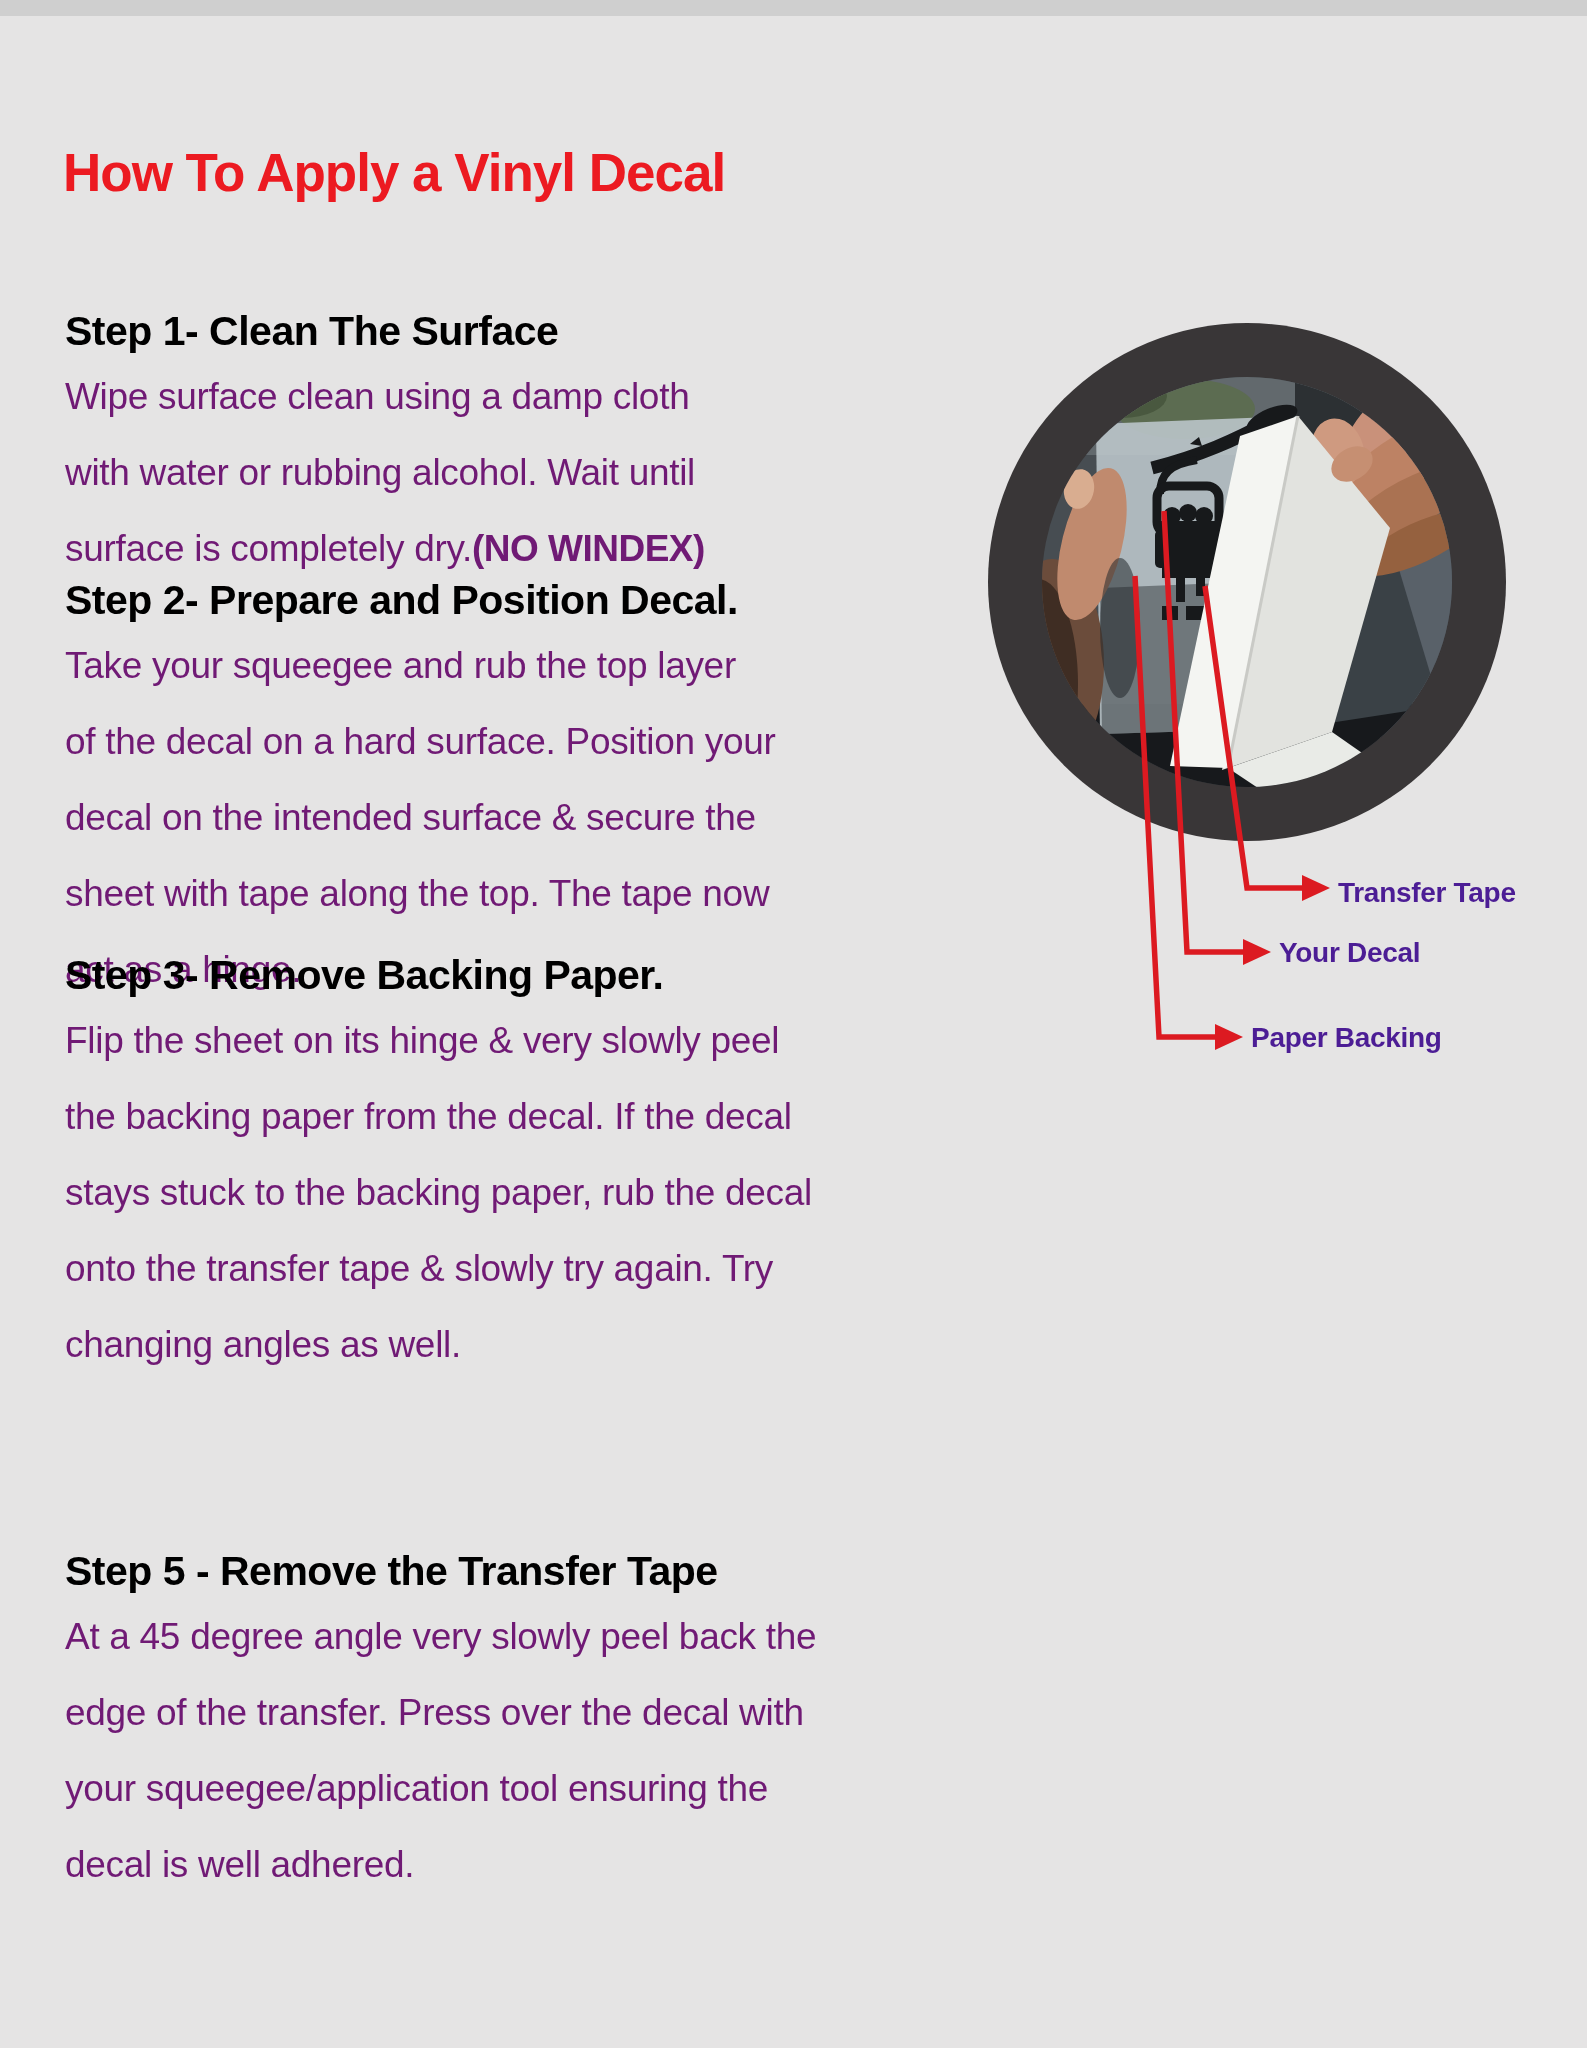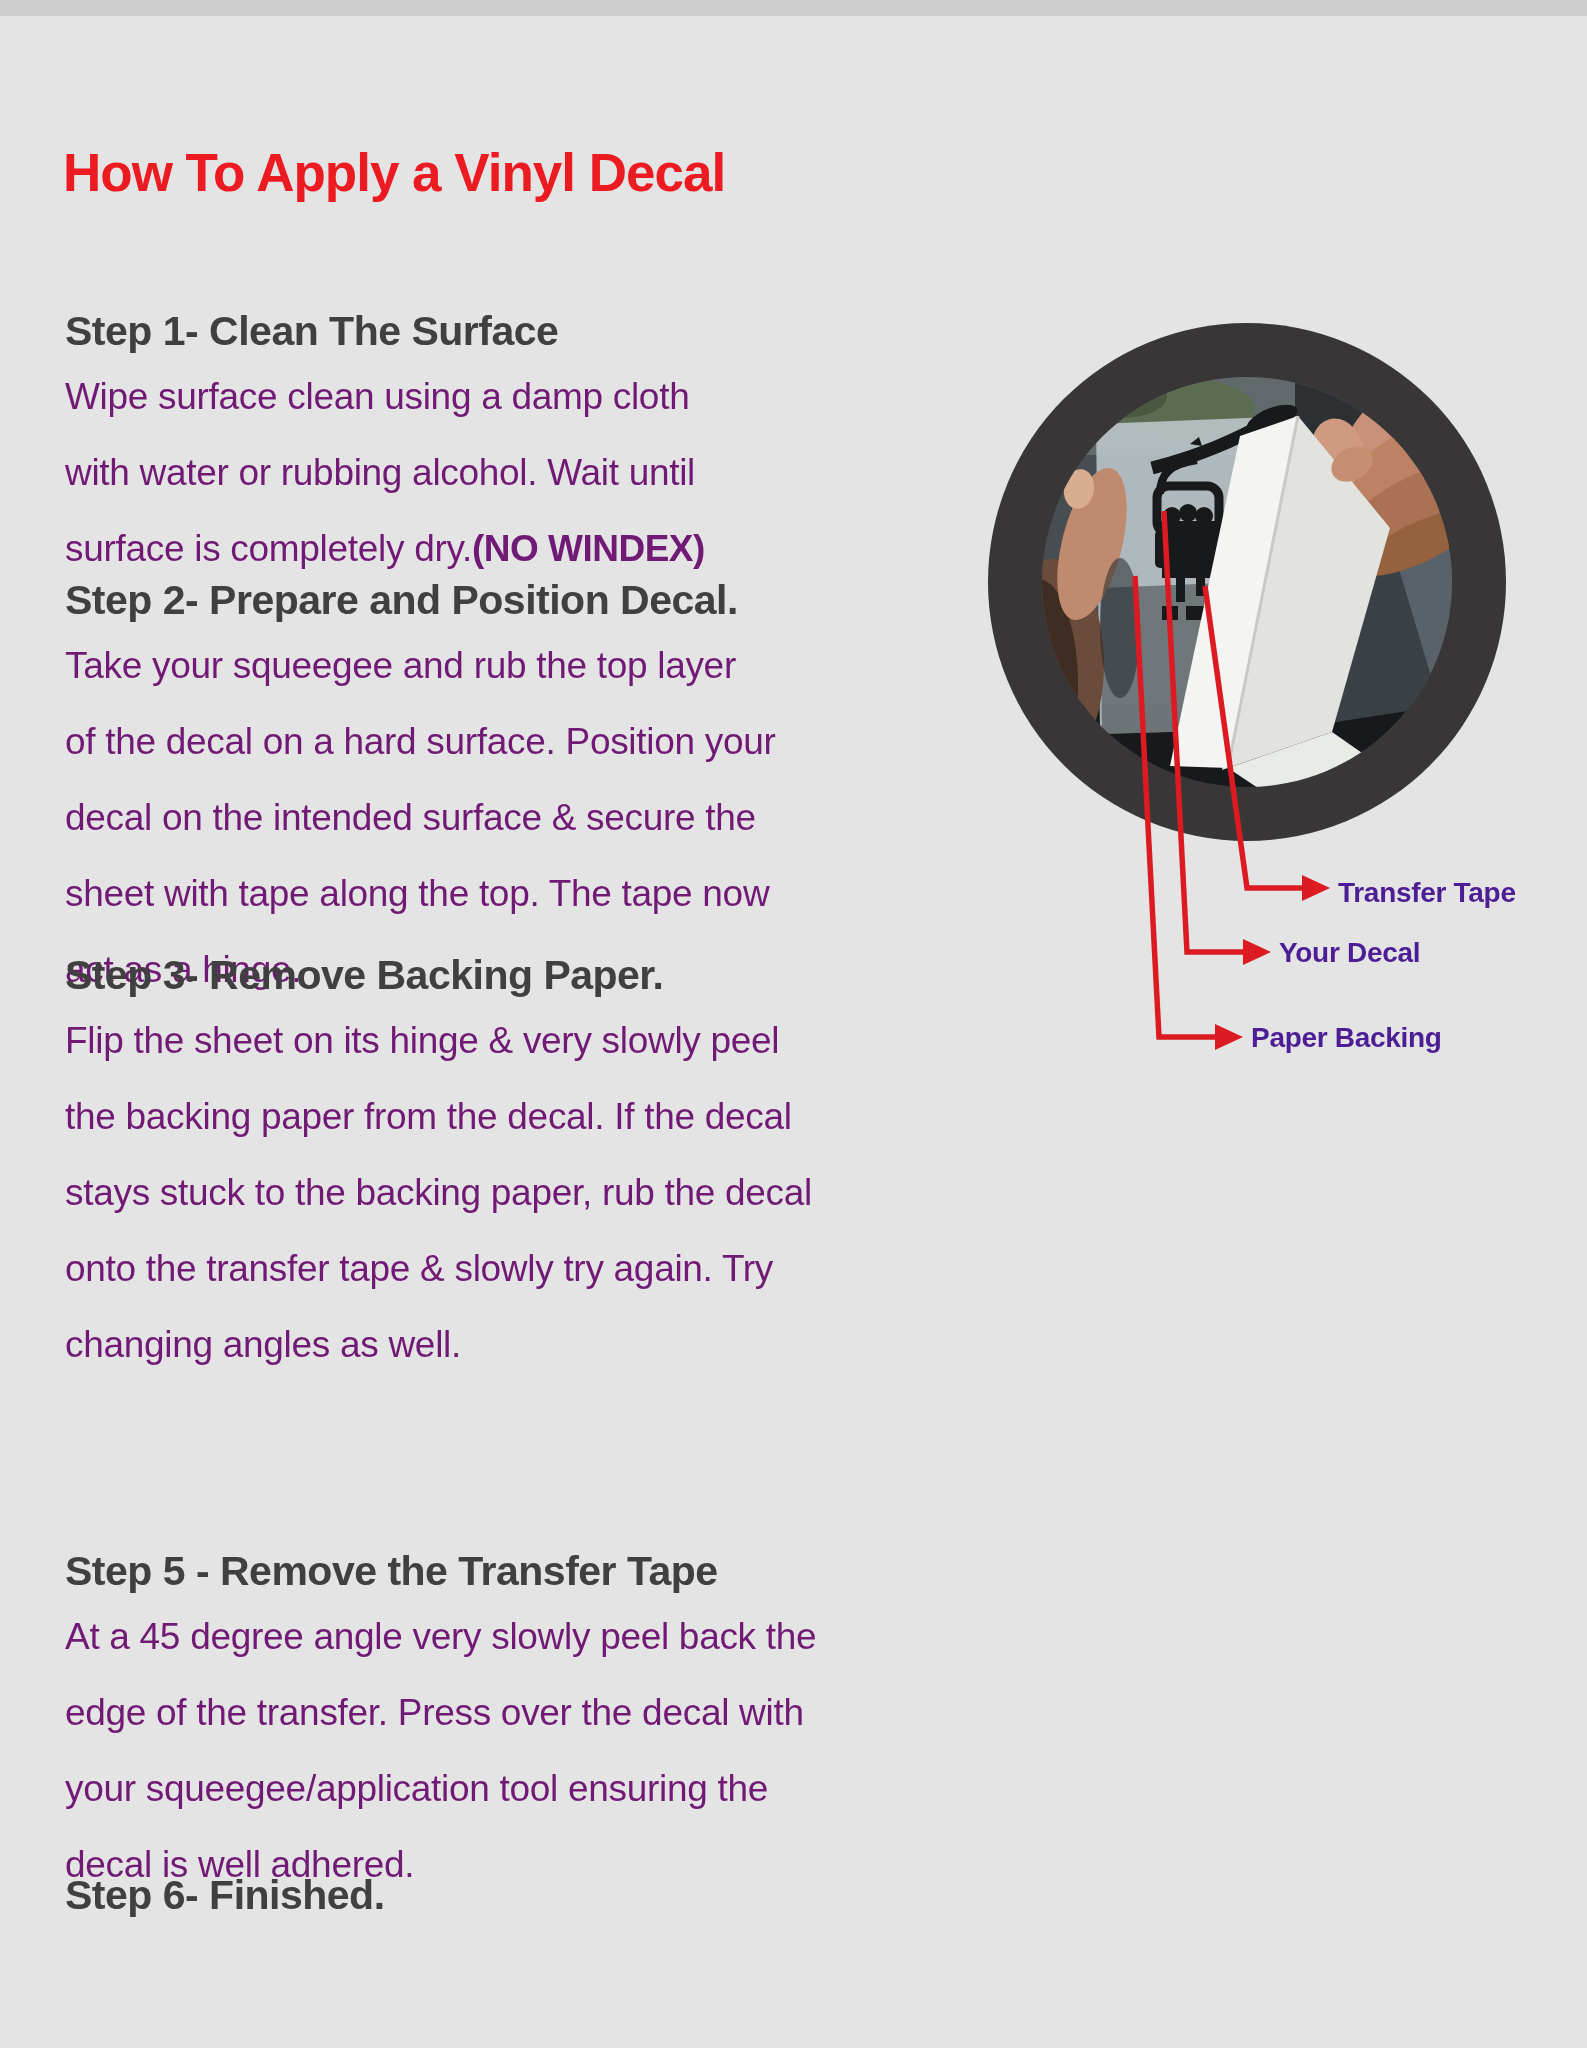--- a/index.html
+++ b/index.html
@@ -9,21 +9,21 @@
     background:#e5e4e4;overflow:hidden;color:#1d1b1c;
   }
   .title{
     position:absolute;left:63px;top:126px;margin:0;
     font-size:53px;font-weight:bold;letter-spacing:-1px;color:#ec1a21;
     white-space:nowrap;
   }
   .step{position:absolute;left:65px;width:960px;}
   .step h2{
     margin:0;font-size:41px;line-height:55px;font-weight:bold;
-    letter-spacing:-0.5px;color:#404040;white-space:nowrap;
+    letter-spacing:-0.5px;color:#000000;white-space:nowrap;
   }
   .step .body{
     margin:0;font-size:37px;line-height:76px;color:#701a75;
     white-space:pre-line;letter-spacing:-0.3px;
   }
   .step .body b{font-weight:bold;letter-spacing:-0.5px;}
   #s1{top:288px;} #s2{top:557px;} #s3{top:932px;}
   #s4{top:1307px;} #s5{top:1528px;} #s6{top:1852px;}
   #diagram-svg{position:absolute;left:940px;top:270px;width:647px;height:820px;}
   .callout{
@@ -70,23 +70,20 @@
 
 
   <div class="step" id="s5">
     <h2>Step 5 - Remove the Transfer Tape</h2>
     <p class="body">At a 45 degree angle very slowly peel back the
 edge of the transfer. Press over the decal with
 your squeegee/application tool ensuring the
 decal is well adhered.</p>
   </div>
 
-  <div class="step" id="s6">
-    <h2>Step 6- Finished.</h2>
-  </div>
 
   <svg id="diagram-svg" viewBox="940 270 647 820">
     <defs>
       <clipPath id="photoClip">
           <circle cx="1247" cy="566" r="205"></circle>
         </clipPath>
     </defs>
 
     <circle cx="1247" cy="566" r="259" fill="#393637"></circle>
 

